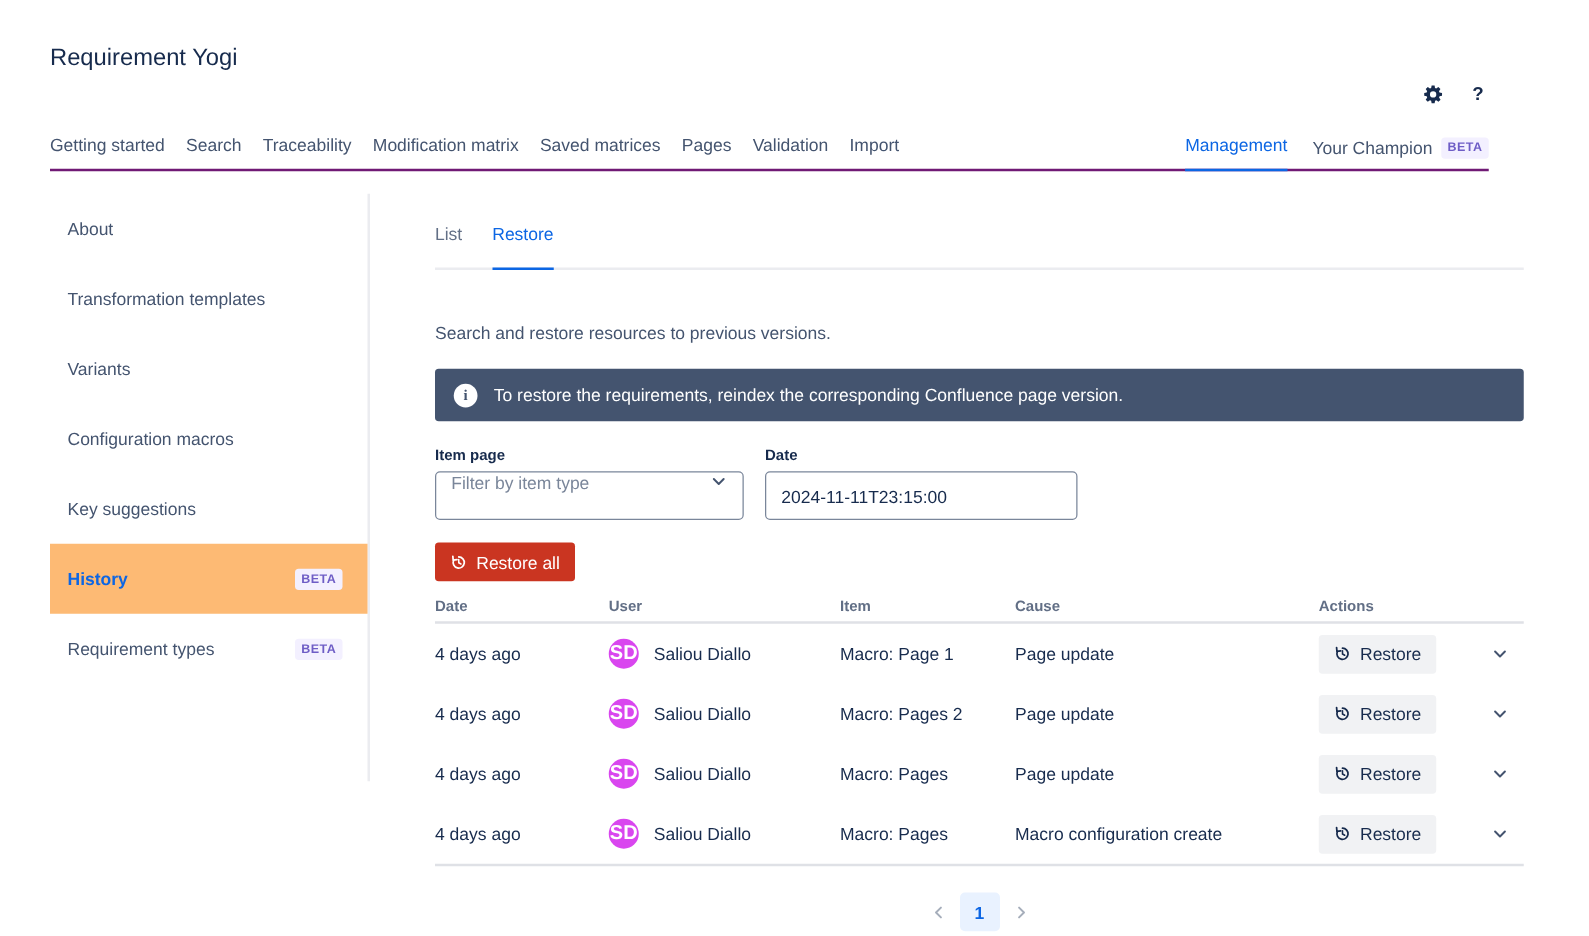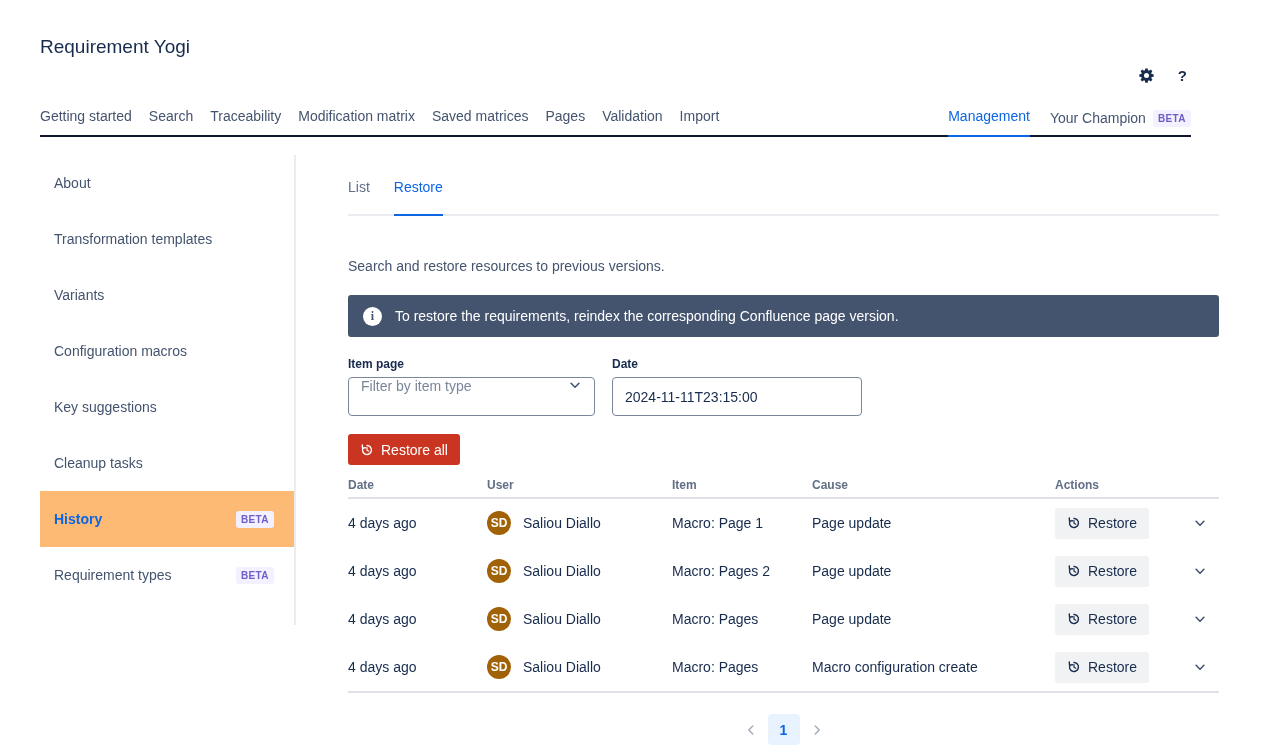--- a/index.html
+++ b/index.html
@@ -8,21 +8,21 @@
 
   .page { position: relative; width: 1231px; height: 749px; text-decoration: underline; }
 
   
   .page-title { position: absolute; left: 40px; top: 36px; font-size: 19px; font-weight: 500; color: #172B4D; }
   .top-icons { position: absolute; right: 44px; top: 66px; display: flex; align-items: center; gap: 22px; color: #172B4D; }
   .icon-btn { display: flex; align-items: center; justify-content: center; cursor: pointer; }
   .help-glyph { font-size: 15px; font-weight: 700; color: #172B4D; }
 
   
-  .nav-tabs { position: absolute; left: 40px; right: 40px; top: 108px; display: flex; align-items: flex-end; border-bottom: 2px solid #0f172a; }
+  .nav-tabs { position: absolute; left: 40px; right: 40px; top: 108px; display: flex; align-items: flex-end; border-bottom: 2px solid #701a75; }
   .nav-left { display: flex; gap: 17px; }
   .nav-right { margin-left: auto; display: flex; gap: 20px; align-items: center; }
   .nav-tab { font-size: 14px; color: #44546F; padding-bottom: 11px; margin-bottom: -2px; border-bottom: 2px solid transparent; cursor: pointer; white-space: nowrap; }
   .nav-tab.active { color: #0C66E4; font-weight: 500; border-bottom-color: #0C66E4; }
   .nav-tab-group { display: flex; align-items: center; gap: 7px; padding-bottom: 9px; margin-bottom: -2px; cursor: pointer; }
   .nav-tab-group .nav-tab { padding-bottom: 0; margin-bottom: 0; border-bottom: none; }
   .beta-badge { background: #F3F0FF; color: #6E5DC6; font-size: 10px; font-weight: 700; letter-spacing: 0.4px; padding: 3px 5px; border-radius: 3px; }
 
   
   .content { position: absolute; left: 40px; top: 155px; display: flex; gap: 20px; }
@@ -53,21 +53,21 @@
   .restore-all-btn { margin-top: 18px; height: 31px; background: #CA3521; color: #fff; border: none; border-radius: 3px; display: inline-flex; align-items: center; gap: 7px; padding: 0 12px; font-size: 14px; font-family: "Liberation Sans", sans-serif; cursor: pointer; }
 
   
   .table { margin-top: 7px; }
   .t-head, .t-row { display: grid; grid-template-columns: 139px 185px 140px 243px 1fr; align-items: center; }
   .t-head { height: 27px; border-bottom: 2px solid #DFE1E6; }
   .t-head > div { font-size: 12px; font-weight: 700; color: #626F86; }
   .t-row { height: 48px; font-size: 14px; color: #172B4D; }
   .t-body { border-bottom: 2px solid #DFE1E6; }
   .user-cell { display: flex; align-items: center; gap: 12px; }
-  .avatar { width: 24px; height: 24px; border-radius: 50%; background: #a16207; color: #fff; font-size: 12px; font-weight: 700; display: flex; align-items: center; justify-content: center; text-align: center; }
+  .avatar { width: 24px; height: 24px; border-radius: 50%; background: #d946ef; color: #fff; font-size: 16px; font-weight: 700; display: flex; align-items: center; justify-content: center; text-align: center; }
   .actions-cell { display: flex; align-items: center; justify-content: space-between; padding-right: 12px; }
   .row-restore-btn { height: 31px; background: #F1F2F4; border: none; border-radius: 3px; color: #172B4D; font-size: 14px; font-family: "Liberation Sans", sans-serif; display: inline-flex; align-items: center; gap: 7px; padding: 0 12px; cursor: pointer; }
   .row-chevron { color: #44546F; display: flex; cursor: pointer; }
 
   
   .pagination { margin-top: 21px; display: flex; align-items: center; justify-content: center; gap: 10px; }
   .page-chevron { color: #A6AEBB; display: flex; cursor: pointer; }
   .page-number { width: 32px; height: 31px; background: #E9F2FF; border-radius: 4px; color: #0C66E4; font-size: 14px; font-weight: 700; display: flex; align-items: center; justify-content: center; cursor: pointer; }
 </style>
 </head>
@@ -117,23 +117,20 @@
       </div>
       <div class="side-item">
         <span>Variants</span>
       </div>
       <div class="side-item">
         <span>Configuration macros</span>
       </div>
       <div class="side-item">
         <span>Key suggestions</span>
       </div>
-      <div class="side-item">
-        <span>Cleanup tasks</span>
-      </div>
       <div class="side-item selected">
         <span>History</span>
         <span class="beta-badge">BETA</span>
       </div>
       <div class="side-item">
         <span>Requirement types</span>
         <span class="beta-badge">BETA</span>
       </div>
     </div>
 

